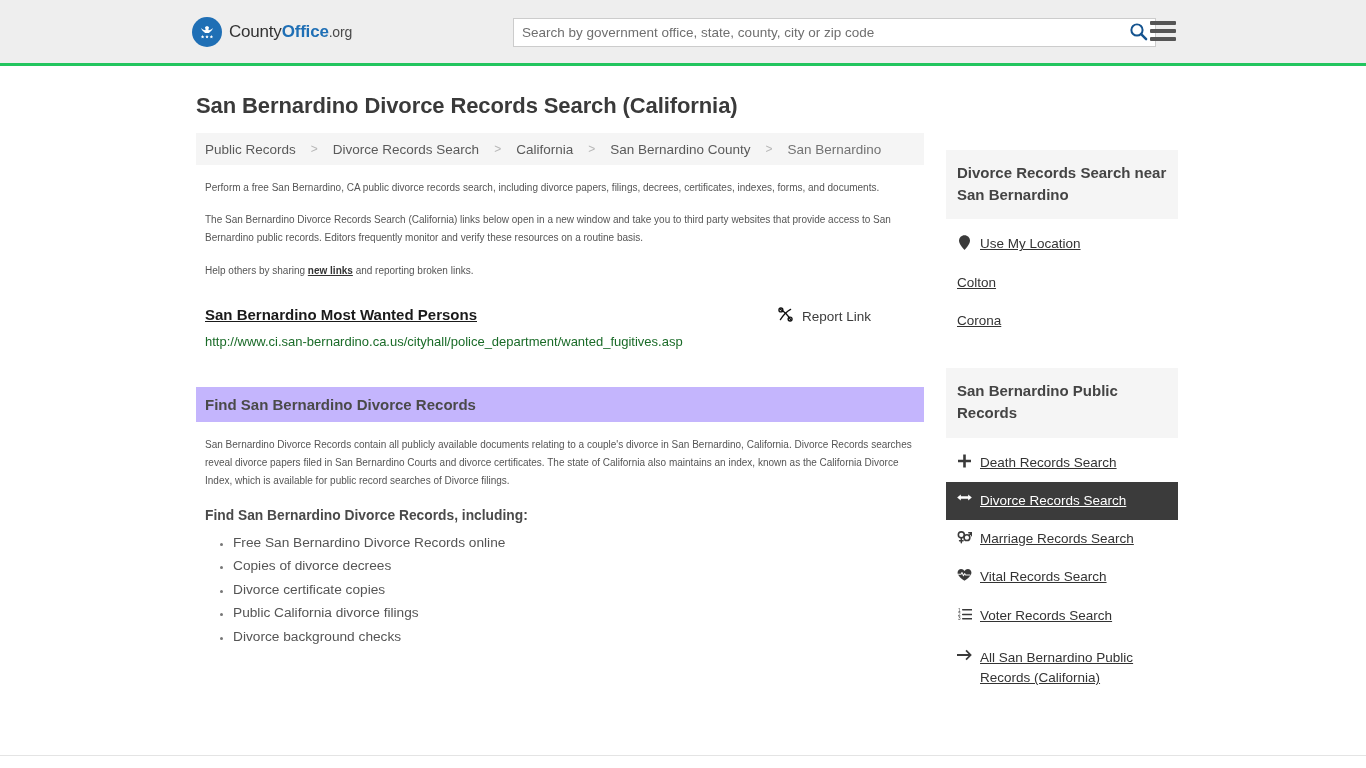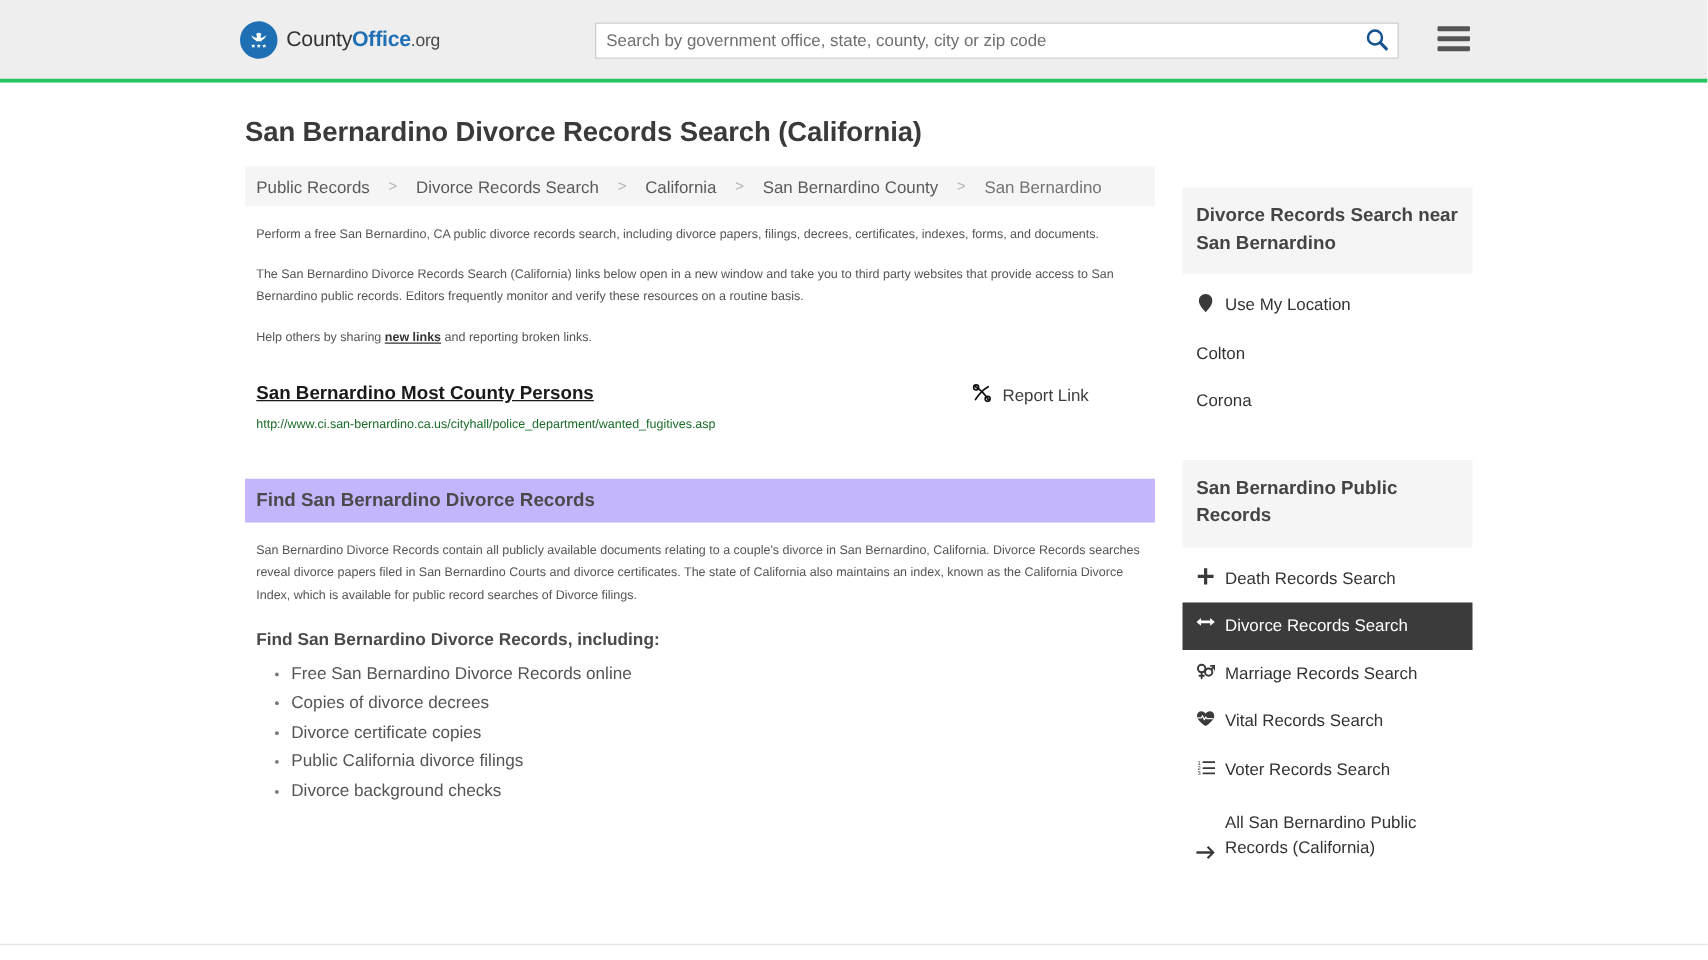--- a/index.html
+++ b/index.html
@@ -44,21 +44,21 @@
     color: #2d2d2d;
     letter-spacing: -0.2px;
     white-space: nowrap;
   }
   .brand-text .b-office { color: #1f6fb5; font-weight: bold; }
   .brand-text .b-county { color: #333; }
   .brand-text .b-org { color: #4a4a4a; font-size: 14px; }
 
   .search-wrap {
     position: absolute;
-    left: 476px;
+    left: 513px;
     top: 18px;
     width: 643px;
     height: 29px;
     display: flex;
     align-items: center;
     background: #ffffff;
     border: 1px solid #cccccc;
   }
   .search-input {
     flex: 1;
@@ -170,21 +170,21 @@
     display: flex;
     align-items: center;
     gap: 8px;
     font-size: 13.5px;
     color: #3c3c3c;
     cursor: pointer;
     white-space: nowrap;
     padding-right: 45px;
   }
   .result-url {
-    font-size: 10px;
+    font-size: 13px;
     color: #1a6b28;
     margin-top: 8px;
     word-break: break-all;
   }
   .result-desc {
     font-size: 13.7px;
     color: #4a4a4a;
     margin-top: 5px;
   }
 
@@ -240,20 +240,21 @@
     display: flex;
     align-items: flex-start;
     gap: 8px;
     padding: 9px 11px 9px 11px;
     text-decoration: none;
     font-size: 13.5px;
     line-height: 1.5;
   }
   .side-link .label {
     color: #333333;
+    text-decoration: underline;
   }
   .side-link .ico {
     width: 15px;
     flex: none;
     display: flex;
     align-items: center;
     justify-content: center;
     color: #3a3a3a;
     padding-top: 1px;
   }
@@ -328,21 +329,21 @@
         <span class="sep">&gt;</span>
         <span class="current">San Bernardino</span>
       </div>
 
       <p class="para">Perform a free San Bernardino, CA public divorce records search, including divorce papers, filings, decrees, certificates, indexes, forms, and documents.</p>
       <p class="para">The San Bernardino Divorce Records Search (California) links below open in a new window and take you to third party websites that provide access to San Bernardino public records. Editors frequently monitor and verify these resources on a routine basis.</p>
       <p class="para tight"><span>Help others by sharing </span><a href="#">new links</a><span> and reporting broken links.</span></p>
 
       <div class="result">
         <div class="result-head">
-          <a class="result-title" href="#">San Bernardino Most County Persons</a>
+          <a class="result-title" href="#">San Bernardino Most Wanted Persons</a>
           <div class="report-link">
             <span>
               <svg width="17" height="17" viewBox="0 0 20 20" aria-hidden="true">
                 <path d="M4 4 C8 6 12 10 16 16" stroke="#111" stroke-width="1.6" fill="none" stroke-linecap="round"></path>
                 <path d="M16 4 C12 6 8 10 4 16" stroke="#111" stroke-width="1.6" fill="none" stroke-linecap="round"></path>
                 <circle cx="4.6" cy="4.6" r="2.3" fill="none" stroke="#111" stroke-width="1.6"></circle>
                 <circle cx="15.4" cy="15.4" r="2.3" fill="none" stroke="#111" stroke-width="1.6"></circle>
               </svg>
             </span>
             <span>Report Link</span>
@@ -447,21 +448,21 @@
               <svg width="14" height="13" viewBox="0 0 15 14" aria-hidden="true">
                 <text x="0" y="5" font-size="5" font-family="Liberation Sans, sans-serif" fill="currentColor">1</text>
                 <text x="0" y="10" font-size="5" font-family="Liberation Sans, sans-serif" fill="currentColor">2</text>
                 <text x="0" y="14" font-size="5" font-family="Liberation Sans, sans-serif" fill="currentColor">3</text>
                 <path d="M5 3h10M5 8h10M5 12.6h10" stroke="currentColor" stroke-width="1.5" stroke-linecap="round"></path>
               </svg>
             </span>
             <span class="label">Voter Records Search</span>
           </a>
 
-          <a class="side-link" href="#" style="padding-top:13px;align-items:flex-end;">
+          <a class="side-link" href="#" style="padding-top:13px;">
             <span class="ico">
               <svg width="15" height="12" viewBox="0 0 16 12" aria-hidden="true">
                 <path d="M0 5h12.2L9 1.8 10.3.5 15.8 6l-5.5 5.5L9 10.2 12.2 7H0z" fill="currentColor"></path>
               </svg>
             </span>
             <span class="label">All San Bernardino Public Records (California)</span>
           </a>
 
         </div>
       </div>

